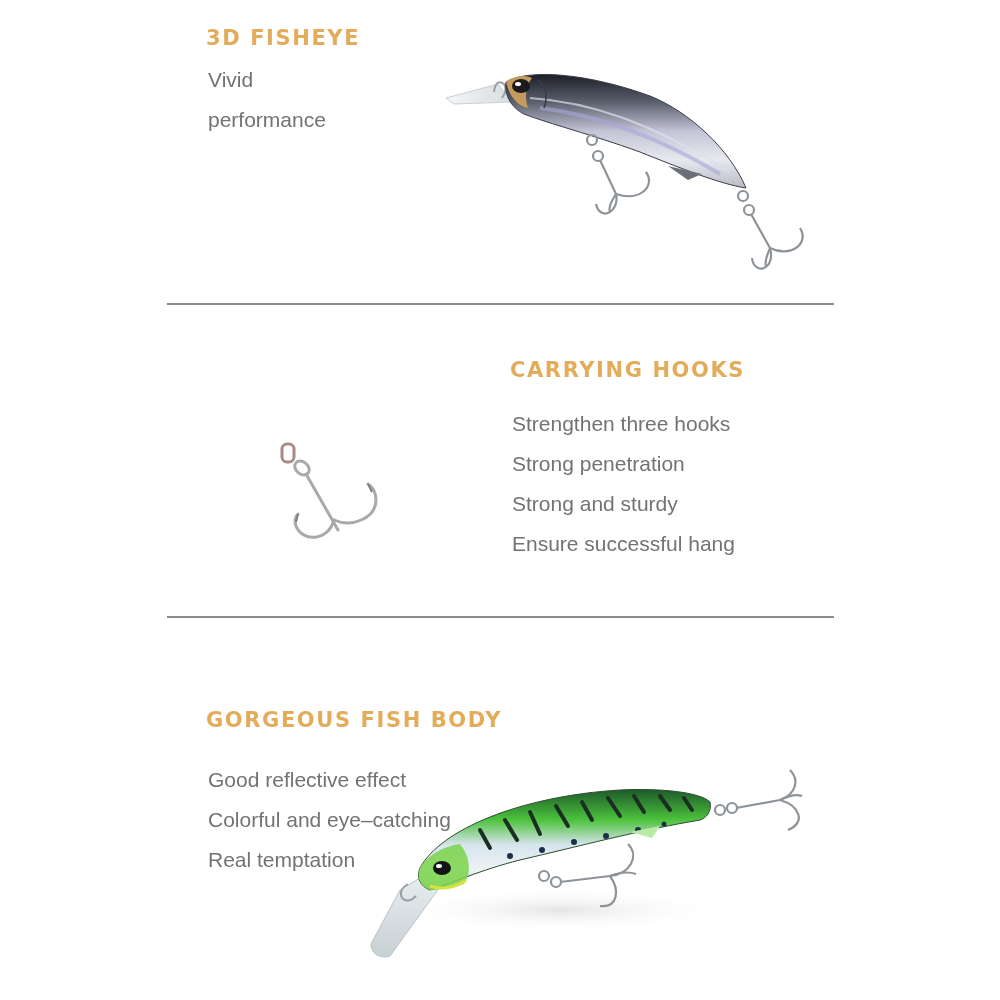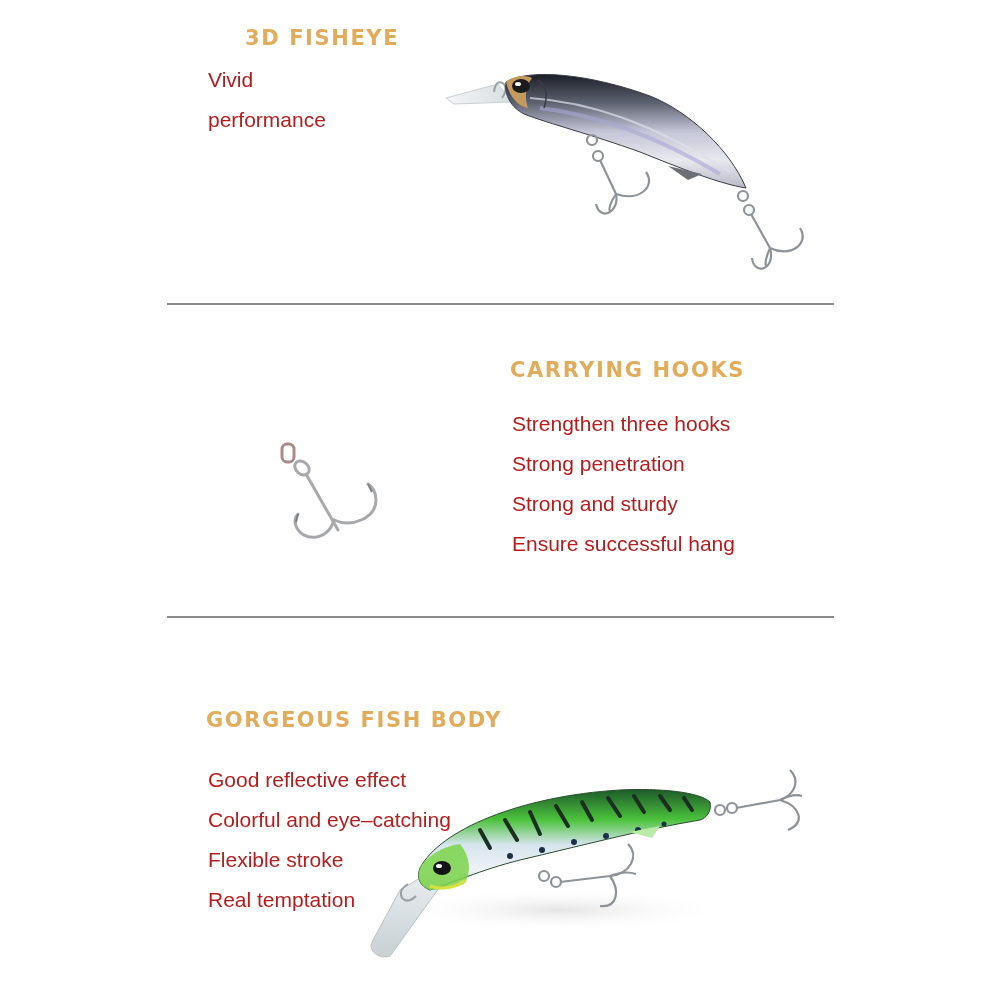--- a/index.html
+++ b/index.html
@@ -1,28 +1,28 @@
 <!DOCTYPE html>
 <html><head>
 <meta charset="utf-8">
 <style>
   html, body { margin:0; padding:0; background:#ffffff; }
   body { width:1000px; height:1000px; position:relative; overflow:hidden; font-family:"Liberation Sans", sans-serif; color:#1e1e1e; }
   .heading { position:absolute; font-family:"DejaVu Sans", sans-serif; font-weight:bold; font-size:21px; letter-spacing:1.6px; color:#e3ac5a; margin:0; white-space:nowrap; }
   .features { position:absolute; margin:0; padding:0; list-style:none; }
-  .features li { font-size:21px; line-height:40px; height:40px; color:#b91c1c; white-space:nowrap; }
+  .features li { font-size:21px; line-height:40px; height:40px; color:#737373; white-space:nowrap; }
   .divider { position:absolute; left:167px; width:667px; height:2px; background:#8c8c8c; }
   .lure { position:absolute; }
   svg { display:block; }
 </style>
 </head>
 <body>
 
 <section>
-  <h2 class="heading" style="left:206px; top:26px;margin-left:39px;">3D FISHEYE</h2>
+  <h2 class="heading" style="left:206px; top:26px;">3D FISHEYE</h2>
   <ul class="features" style="left:208px; top:60px;">
     <li>Vivid</li>
     <li>performance</li>
   </ul>
   <div class="lure" style="left:440px; top:62px;">
     <svg width="380" height="220" viewBox="0 0 380 220">
       <defs>
         <linearGradient id="silverBody" x1="0" y1="0" x2="0" y2="1">
           <stop offset="0" stop-color="#1b1e26"></stop>
           <stop offset="0.25" stop-color="#5d6270"></stop>
@@ -100,21 +100,20 @@
   </ul>
 </section>
 
 <div class="divider" style="top:616px;"></div>
 
 <section>
   <h2 class="heading" style="left:206px; top:708px;">GORGEOUS FISH BODY</h2>
   <ul class="features" style="left:208px; top:760px;">
     <li>Good reflective effect</li>
     <li>Colorful and eye–catching</li>
-    <li>Flexible stroke</li>
     <li>Real temptation</li>
   </ul>
   <div class="lure" style="left:360px; top:760px;">
     <svg width="460" height="210" viewBox="0 0 460 210">
       <defs>
         <linearGradient id="greenBody" x1="0" y1="0" x2="0" y2="1">
           <stop offset="0" stop-color="#1d5a2a"></stop>
           <stop offset="0.3" stop-color="#4cc23c"></stop>
           <stop offset="0.55" stop-color="#d7e4ee"></stop>
           <stop offset="0.8" stop-color="#eef2f4"></stop>

